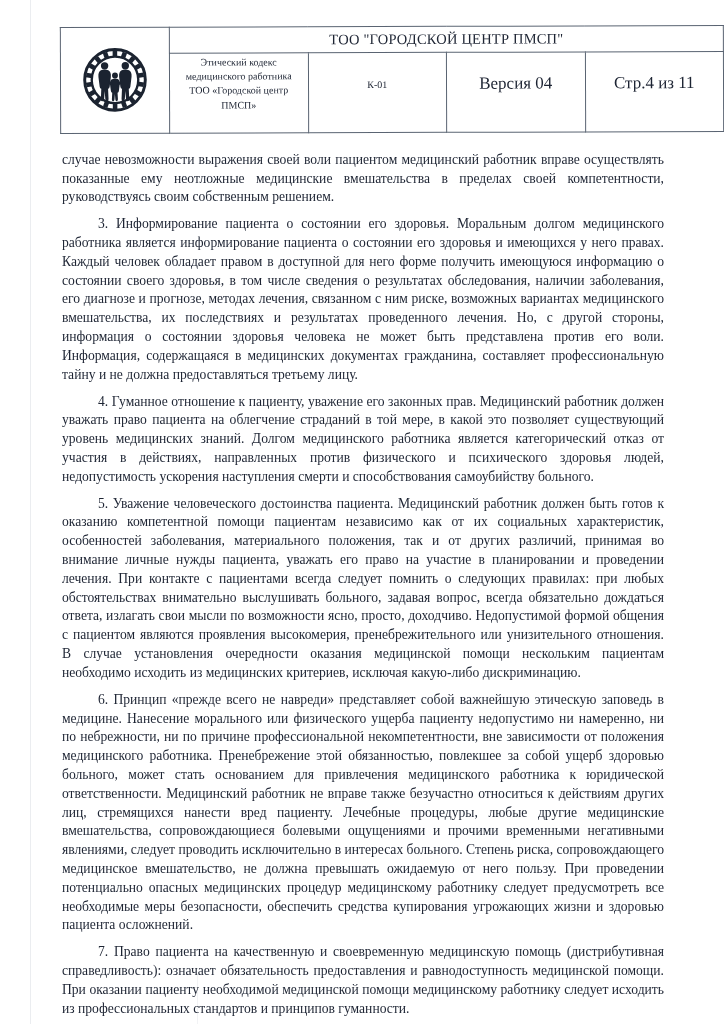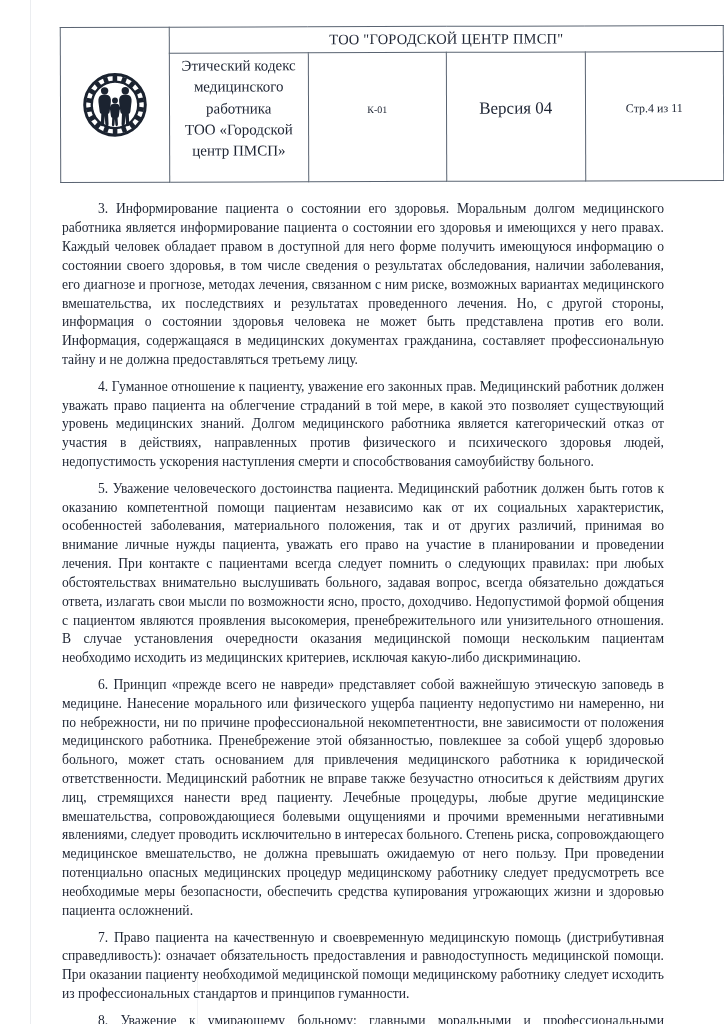--- a/index.html
+++ b/index.html
@@ -72,29 +72,29 @@
     justify-content: center;
   }
   .org-title-cell {
     height: 25px;
     font-size: 14.5px;
     letter-spacing: 0.2px;
     white-space: nowrap;
   }
   .doc-title-cell {
     width: 278px;
-    font-size: 15px;
+    font-size: 10px;
     line-height: 1.42;
     padding: 2px 6px 4px 6px !important;
   }
   .doc-title-cell .l1 { display: block; }
   .doc-title-cell .l2 { display: block; }
   .code-cell   { width: 96px;  font-size: 10px; }
   .version-cell{ width = 100px; width: 100px; font-size: 17px; }
-  .pages-cell  { width: 90px;  font-size: 12px; }
+  .pages-cell  { width: 90px;  font-size: 17px; }
   .meta-inner {
     display: block;
     padding-bottom: 16px;
   }
 
   
   .body-text {
     margin: 18px 60px 0 62px;
     font-size: 13.6px;
     line-height: 1.385;
@@ -184,20 +184,21 @@
         <span class="meta-inner">Версия 04</span>
       </td>
       <td class="pages-cell">
         <span class="meta-inner">Стр.4 из 11</span>
       </td>
     </tr>
   </tbody>
     </table>
 
   <div class="body-text">
+    <p>случае невозможности выражения своей воли пациентом медицинский работник вправе осуществлять показанные ему неотложные медицинские вмешательства в пределах своей компетентности, руководствуясь своим собственным решением.</p>
     <p class="indent">3. Информирование пациента о состоянии его здоровья. Моральным долгом медицинского работника является информирование пациента о состоянии его здоровья и имеющихся у него правах. Каждый человек обладает правом в доступной для него форме получить имеющуюся информацию о состоянии своего здоровья, в том числе сведения о результатах обследования, наличии заболевания, его диагнозе и прогнозе, методах лечения, связанном с ним риске, возможных вариантах медицинского вмешательства, их последствиях и результатах проведенного лечения. Но, с другой стороны, информация о состоянии здоровья человека не может быть представлена против его воли. Информация, содержащаяся в медицинских документах гражданина, составляет профессиональную тайну и не должна предоставляться третьему лицу.</p>
     <p class="indent">4. Гуманное отношение к пациенту, уважение его законных прав. Медицинский работник должен уважать право пациента на облегчение страданий в той мере, в какой это позволяет существующий уровень медицинских знаний. Долгом медицинского работника является категорический отказ от участия в действиях, направленных против физического и психического здоровья людей, недопустимость ускорения наступления смерти и способствования самоубийству больного.</p>
     <p class="indent">5. Уважение человеческого достоинства пациента. Медицинский работник должен быть готов к оказанию компетентной помощи пациентам независимо как от их социальных характеристик, особенностей заболевания, материального положения, так и от других различий, принимая во внимание личные нужды пациента, уважать его право на участие в планировании и проведении лечения. При контакте с пациентами всегда следует помнить о следующих правилах: при любых обстоятельствах внимательно выслушивать больного, задавая вопрос, всегда обязательно дождаться ответа, излагать свои мысли по возможности ясно, просто, доходчиво. Недопустимой формой общения с пациентом являются проявления высокомерия, пренебрежительного или унизительного отношения. В случае установления очередности оказания медицинской помощи нескольким пациентам необходимо исходить из медицинских критериев, исключая какую-либо дискриминацию.</p>
     <p class="indent">6. Принцип «прежде всего не навреди» представляет собой важнейшую этическую заповедь в медицине. Нанесение морального или физического ущерба пациенту недопустимо ни намеренно, ни по небрежности, ни по причине профессиональной некомпетентности, вне зависимости от положения медицинского работника. Пренебрежение этой обязанностью, повлекшее за собой ущерб здоровью больного, может стать основанием для привлечения медицинского работника к юридической ответственности. Медицинский работник не вправе также безучастно относиться к действиям других лиц, стремящихся нанести вред пациенту. Лечебные процедуры, любые другие медицинские вмешательства, сопровождающиеся болевыми ощущениями и прочими временными негативными явлениями, следует проводить исключительно в интересах больного. Степень риска, сопровождающего медицинское вмешательство, не должна превышать ожидаемую от него пользу. При проведении потенциально опасных медицинских процедур медицинскому работнику следует предусмотреть все необходимые меры безопасности, обеспечить средства купирования угрожающих жизни и здоровью пациента осложнений.</p>
     <p class="indent">7. Право пациента на качественную и своевременную медицинскую помощь (дистрибутивная справедливость): означает обязательность предоставления и равнодоступность медицинской помощи. При оказании пациенту необходимой медицинской помощи медицинскому работнику следует исходить из профессиональных стандартов и принципов гуманности.</p>
     <p class="indent">8. Уважение к умирающему больному: главными моральными и профессиональными обязанностями медицинского работника должны быть предотвращение и облегчение сопровождающих процесс умирания страданий, а также оказание умирающему пациенту и его</p>
   </div>
 
 </div>
 

